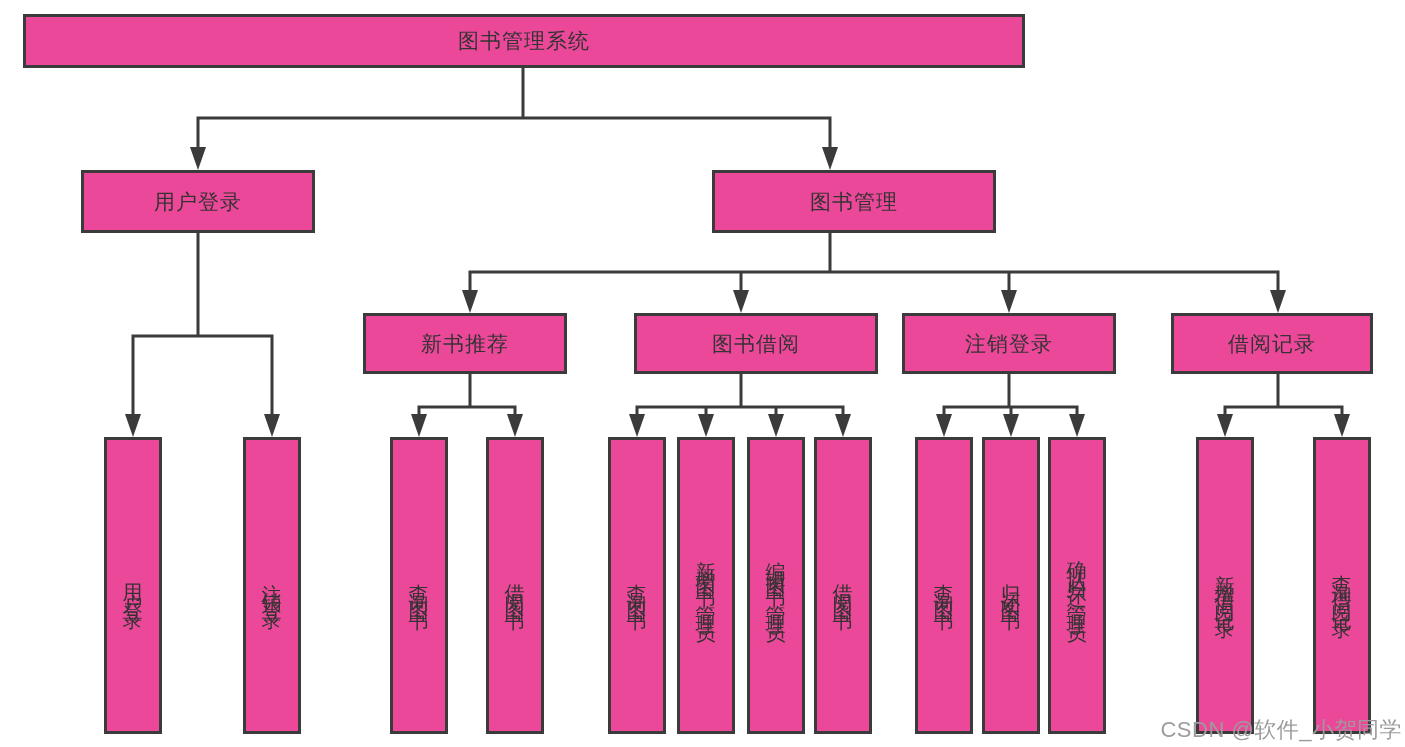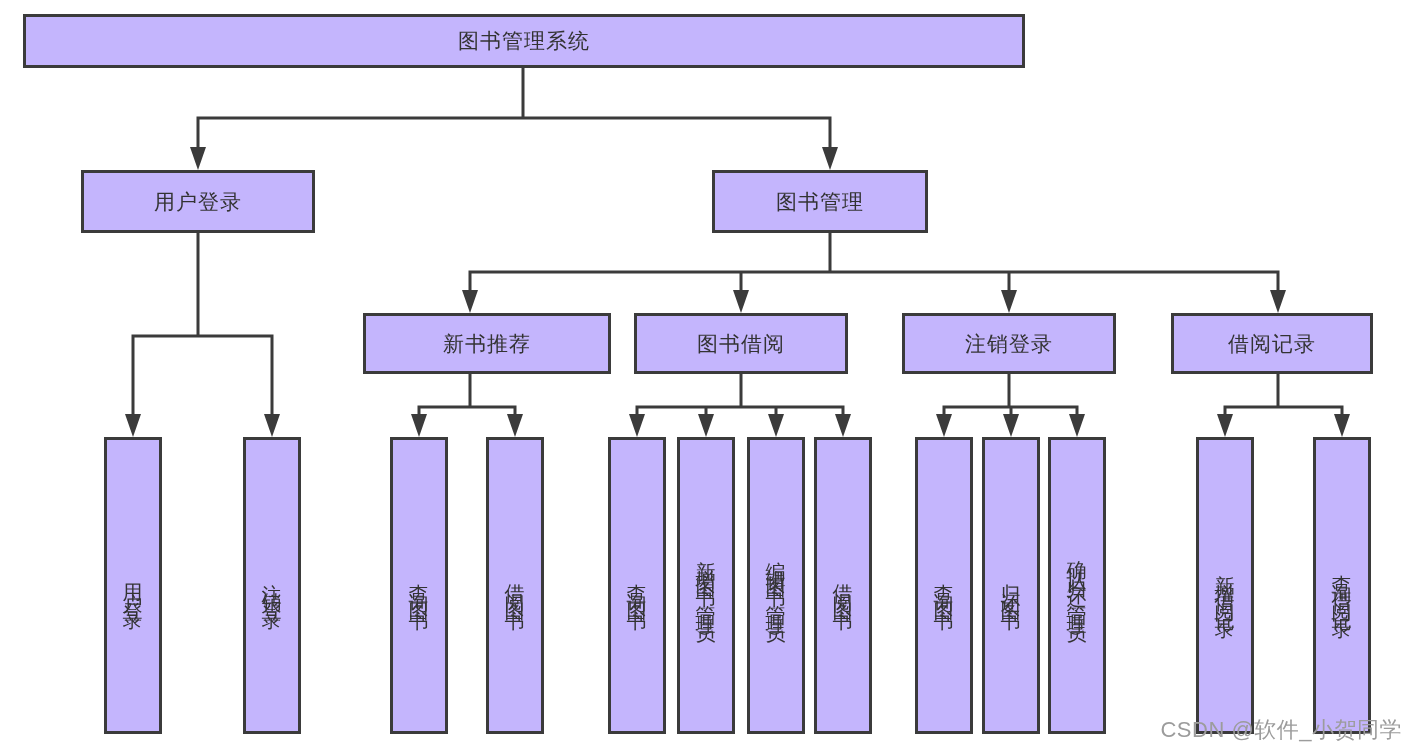--- a/index.html
+++ b/index.html
@@ -23,21 +23,21 @@
   svg.connectors{
     position:absolute;
     left:0;top:0;
     width:1405px;height:747px;
     pointer-events:none;
   }
   .box{
     position:absolute;
     box-sizing:border-box;
     border:3px solid var(--line);
-    background:#c4b5fd;
+    background:#ec4899;
     display:flex;
     align-items:center;
     justify-content:center;
     color:var(--text);
   }
   .h-label{
     font-size:21px;
     letter-spacing:1px;
     white-space:nowrap;
   }
@@ -95,28 +95,28 @@
     </g>
   </svg>
 
   <div class="box" style="left:23px;top:14px;width:1002px;height:54px;">
     <span class="h-label">图书管理系统</span>
   </div>
 
   <div class="box" style="left:81px;top:170px;width:234px;height:63px;">
     <span class="h-label">用户登录</span>
   </div>
-  <div class="box" style="left:712px;top:170px;width:216px;height:63px;">
+  <div class="box" style="left:712px;top:170px;width:284px;height:63px;">
     <span class="h-label">图书管理</span>
   </div>
 
-  <div class="box" style="left:363px;top:313px;width:248px;height:61px;">
+  <div class="box" style="left:363px;top:313px;width:204px;height:61px;">
     <span class="h-label">新书推荐</span>
   </div>
-  <div class="box" style="left:634px;top:313px;width:214px;height:61px;">
+  <div class="box" style="left:634px;top:313px;width:244px;height:61px;">
     <span class="h-label">图书借阅</span>
   </div>
   <div class="box" style="left:902px;top:313px;width:214px;height:61px;">
     <span class="h-label">注销登录</span>
   </div>
   <div class="box" style="left:1171px;top:313px;width:202px;height:61px;">
     <span class="h-label">借阅记录</span>
   </div>
 
   <div class="box leaf" style="left:104px;top:437px;width:58px;height:297px;">

